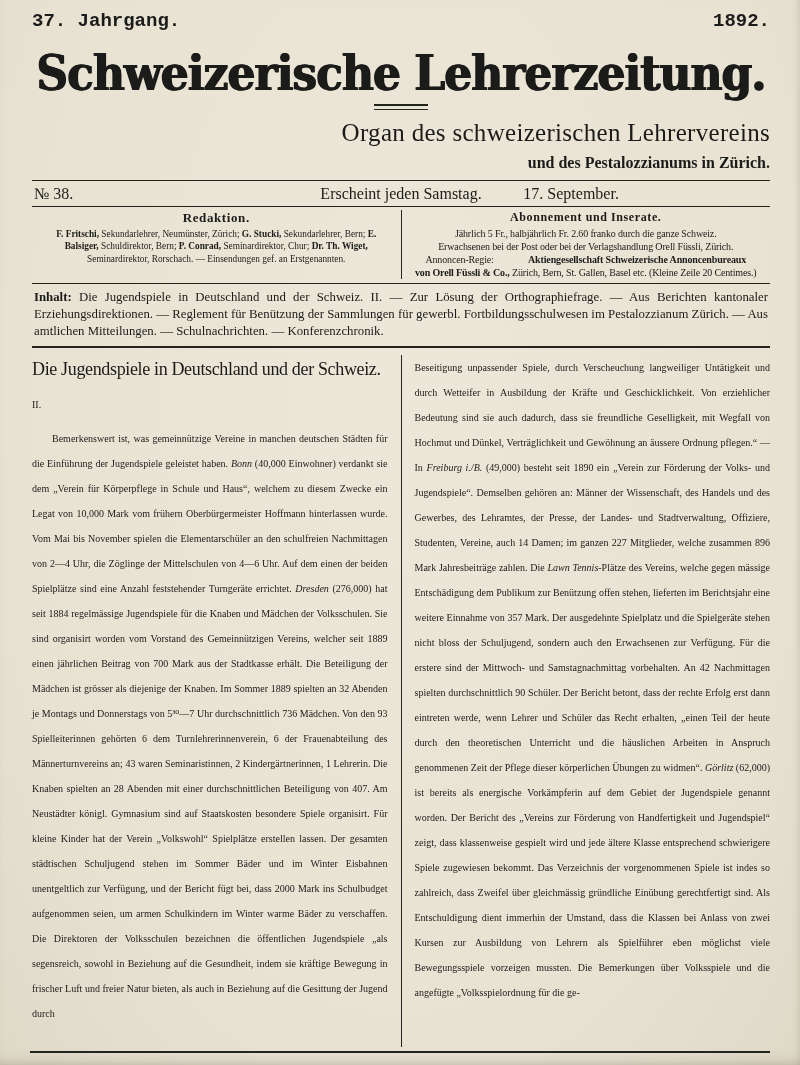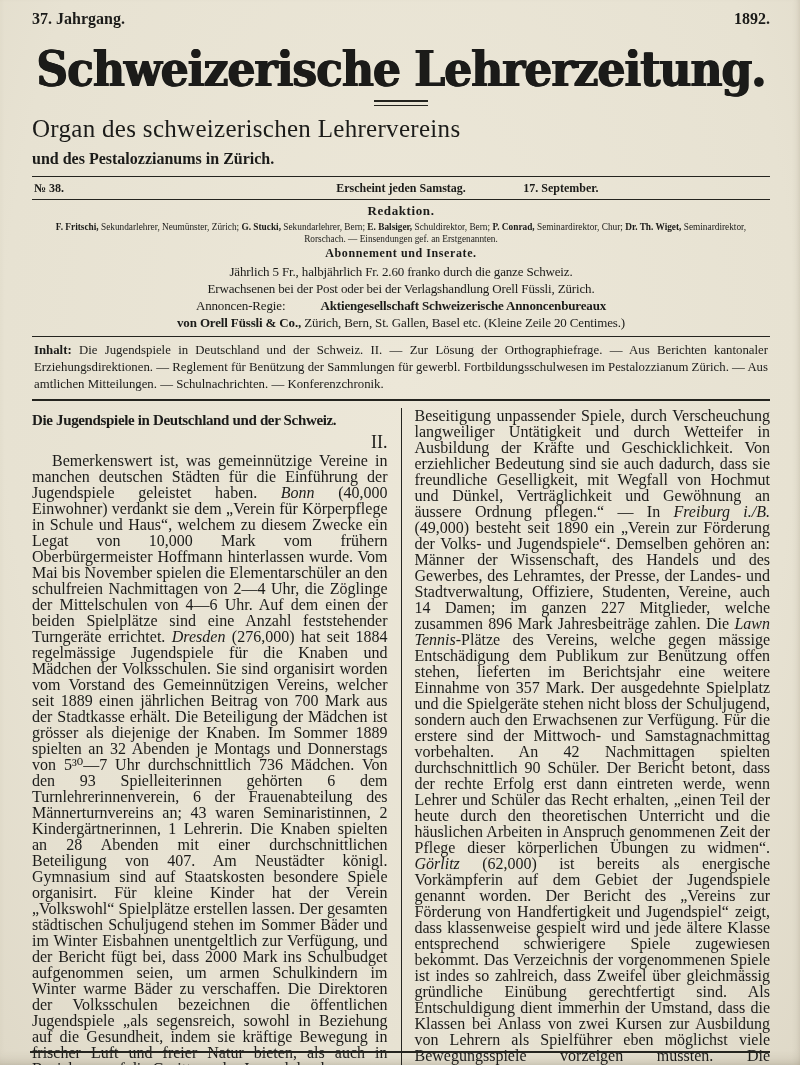--- a/index.html
+++ b/index.html
@@ -6,53 +6,53 @@
   html,body { width:800px; }
   body {
     width:800px; height:1065px; overflow:hidden;
     background: radial-gradient(ellipse at 50% 35%, var(--paper,#ece7d8) 0%, #e7e2d2 70%, #dfd9c8 100%);
     color: var(--ink,#1b1b19);
     font-family:"Liberation Serif","DejaVu Serif",serif;
     position:relative;
   }
   .page { position:absolute; inset:0; padding:10px 30px 0 32px;
     box-shadow: inset 0 -10px 14px -10px rgba(70,58,35,.30), inset -6px 0 10px -8px rgba(70,58,35,.25); }
-  .top-row { display:flex; justify-content:space-between; font-size:16px; font-weight:bold; }
+  .top-row { display:flex; justify-content:space-between; font-size:19px; font-weight:bold;font-family:Liberation Mono, monospace; }
   .title { text-align:center; font-family:"DejaVu Serif",serif; font-weight:bold;
     font-size:44px; line-height:1.15; letter-spacing:-1px; margin-top:13px; margin-bottom:8px;
     transform:scaleY(1.12); transform-origin:center top;
     text-shadow:0.7px 0 currentColor, -0.7px 0 currentColor; }
   .ornament { width:54px; margin:5px auto 0; height:6px;
     border-top:2.5px solid var(--rule,#24241f); border-bottom:1px solid var(--rule,#24241f); }
-  .subtitle1 { text-align:left; font-size:25px; line-height:1.2; margin-top:8px; letter-spacing:.3px; }
-  .subtitle2 { text-align:left; font-size:16px; font-weight:bold; margin-top:6px; }
+  .subtitle1 { text-align:right; font-size:25px; line-height:1.2; margin-top:8px; letter-spacing:.3px; }
+  .subtitle2 { text-align:right; font-size:16px; font-weight:bold; margin-top:6px; }
   .rule { border-top:1.5px solid var(--rule,#24241f); margin-top:8px; }
   .rule.tight { margin-top:0; }
   .rule.thick { border-top:2.5px solid var(--rule,#24241f); }
-  .issue-row { display:flex; align-items:baseline; padding:4px 2px 3px; font-size:12px; font-weight:bold; }
+  .issue-row { display:flex; align-items:baseline; padding:4px 2px 3px; font-size:16px; font-weight:normal; }
   .issue-row > span { flex:1; }
   .issue-row .mid { text-align:center; }
   .issue-row .right { text-align:left; }
-  .masthead { display:flex; align-items:stretch; padding:3px 0 4px;flex-direction:column; }
+  .masthead { display:flex; align-items:stretch; padding:3px 0 4px; }
   .masthead-col { flex:1; min-width:0; }
   .vrule { width:1px; background:var(--rule,#24241f); }
   .masthead-heading { text-align:center; font-weight:bold; font-size:13px; letter-spacing:.6px; }
   .masthead-heading.small { font-size:12px; }
   .masthead-text { font-size:9.3px; line-height:1.36; text-align:center; padding:2px 10px 0; }
-  .masthead-line { font-size:13px; line-height:1.32; letter-spacing:-.15px; text-align:center;
+  .masthead-line { font-size:10px; line-height:1.32; letter-spacing:-.15px; text-align:center;
     padding:0 4px; white-space:nowrap; overflow:hidden; }
   .masthead-line:first-of-type { padding-top:2px; }
   .inhalt { font-size:12.8px; line-height:1.33; text-align:justify; padding:5px 2px 6px; }
   .body-cols { display:flex; align-items:stretch; margin-top:7px; min-height:692px; }
   .col { flex:1; min-width:0; }
   .col.left { padding-right:13px; }
   .col.right { padding-left:13px; }
-  .article-title { font-size:15px; font-weight:bold; letter-spacing:-.35px; margin:4px 0 3px; white-space:nowrap; overflow:hidden; }
-  .part-label { text-align:right; font-size:18px; margin:3px 0 0; }
-  .article-text { font-size:16px; line-height:16px; text-align:justify; }
+  .article-title { font-size:18px; font-weight:normal; letter-spacing:-.35px; margin:4px 0 19px; white-space:nowrap; overflow:hidden; }
+  .part-label { text-align:left; font-size:10px; margin:3px 0 16px; }
+  .article-text { font-size:10px; line-height:25px; text-align:justify; }
   .article-text.indent { text-indent:20px; }
   .bottom-rule { position:absolute; left:30px; right:30px; bottom:12px; border-top:2px solid var(--rule,#24241f); }
 </style>
 </head>
 <body>
 
 <div class="page">
 
   <div class="top-row">
     <span>37. Jahrgang.</span>

